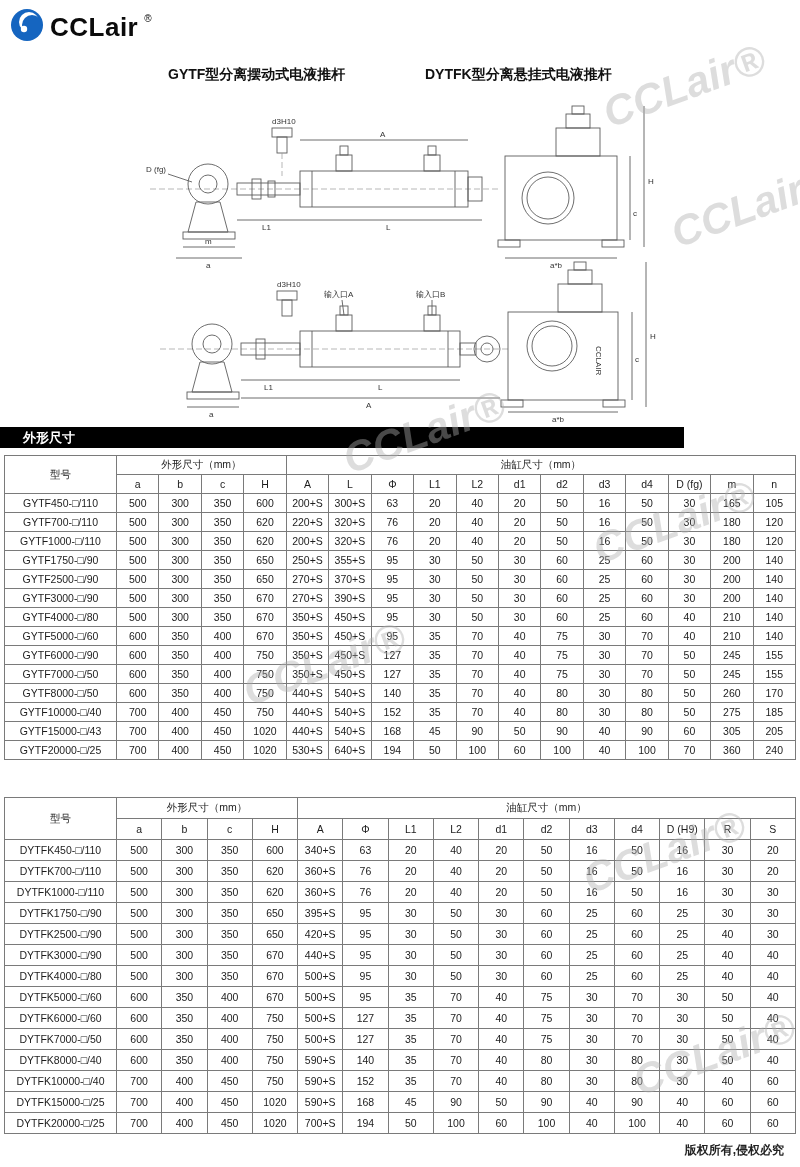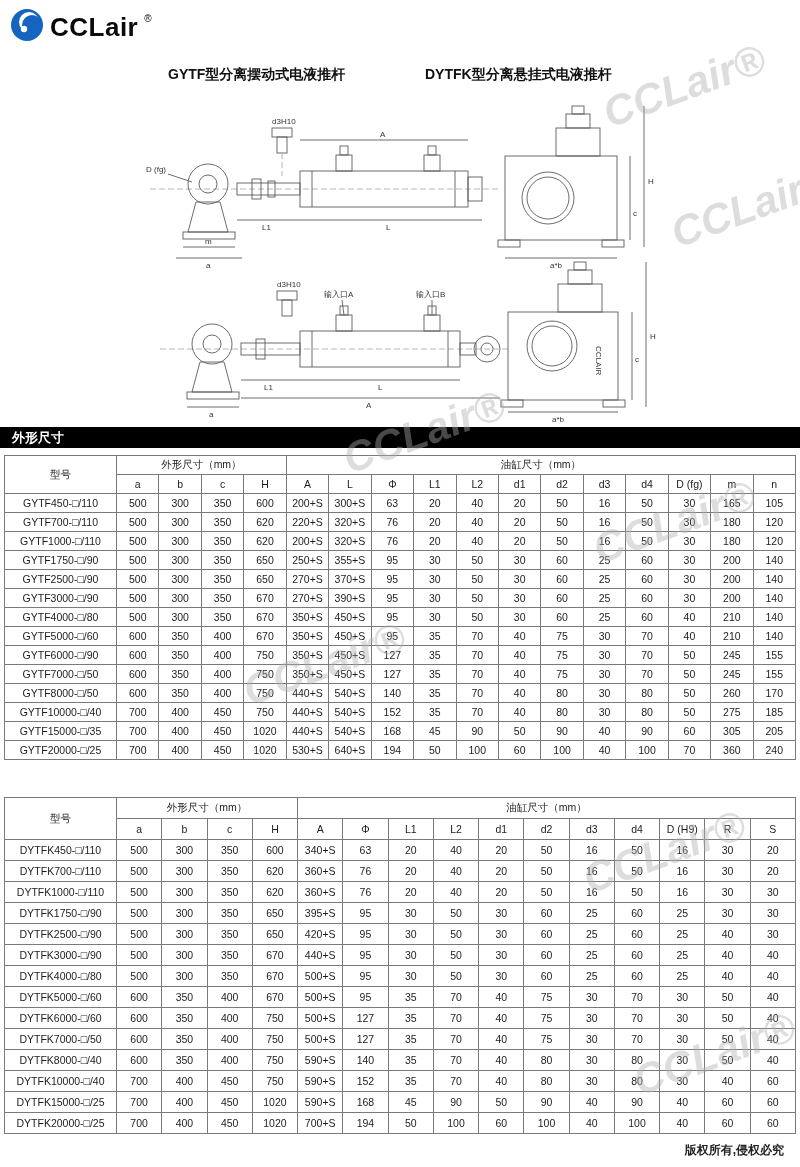--- a/index.html
+++ b/index.html
@@ -13,22 +13,22 @@
   .title{position:absolute;font-size:14px;font-weight:bold;color:#111;white-space:nowrap;margin-left:10px;}
   .title.left{left:158px;top:66px;}
   .title.right{left:415px;top:66px;}
   
   .drawings{position:absolute;top:94px;left:0;width:800px;height:333px;}
   .drawings svg{display:block;}
   .ln{stroke:#5c5c5c;stroke-width:.9;fill:none;}
   .cl{stroke:#9a9a9a;stroke-width:.7;stroke-dasharray:6 3;fill:none;}
   .lbl{font-size:8px;fill:#333;font-family:"Liberation Sans",sans-serif;}
   
-  .banner{position:absolute;top:427px;left:0;width:800px;height:21px;background:#000;
-          color:#fff;font-size:13px;font-weight:bold;line-height:21px;padding-left:12px;
+  .banner{position:absolute;top:427px;left:0;width:684px;height:21px;background:#000;
+          color:#fff;font-size:13px;font-weight:bold;line-height:21px;padding-left:23px;
           box-sizing:border-box;}
   
   table.dims{position:absolute;left:4px;width:792px;border-collapse:collapse;
              table-layout:fixed;font-size:10.5px;background:transparent;}
   table.dims th,table.dims td{border:1px solid #7a7a7a;text-align:center;padding:0 1px;
              font-weight:normal;overflow:hidden;white-space:nowrap;color:#1c1c1c;}
   #t1{top:455px;} #t1 th,#t1 td{height:18px;}
   #t2{top:797px;} #t2 th,#t2 td{height:20px;}
   .c-model{width:112px;} .c-num{width:auto;}
   td.model{font-size:10.5px;margin-left:44px;}
@@ -435,21 +435,21 @@
           <td>70</td>
           <td>40</td>
           <td>80</td>
           <td>30</td>
           <td>80</td>
           <td>50</td>
           <td>275</td>
           <td>185</td>
         </tr>
         <tr>
-          <td class="model">GYTF15000-□/35</td>
+          <td class="model">GYTF15000-□/43</td>
           <td>700</td>
           <td>400</td>
           <td>450</td>
           <td>1020</td>
           <td>440+S</td>
           <td>540+S</td>
           <td>168</td>
           <td>45</td>
           <td>90</td>
           <td>50</td>

